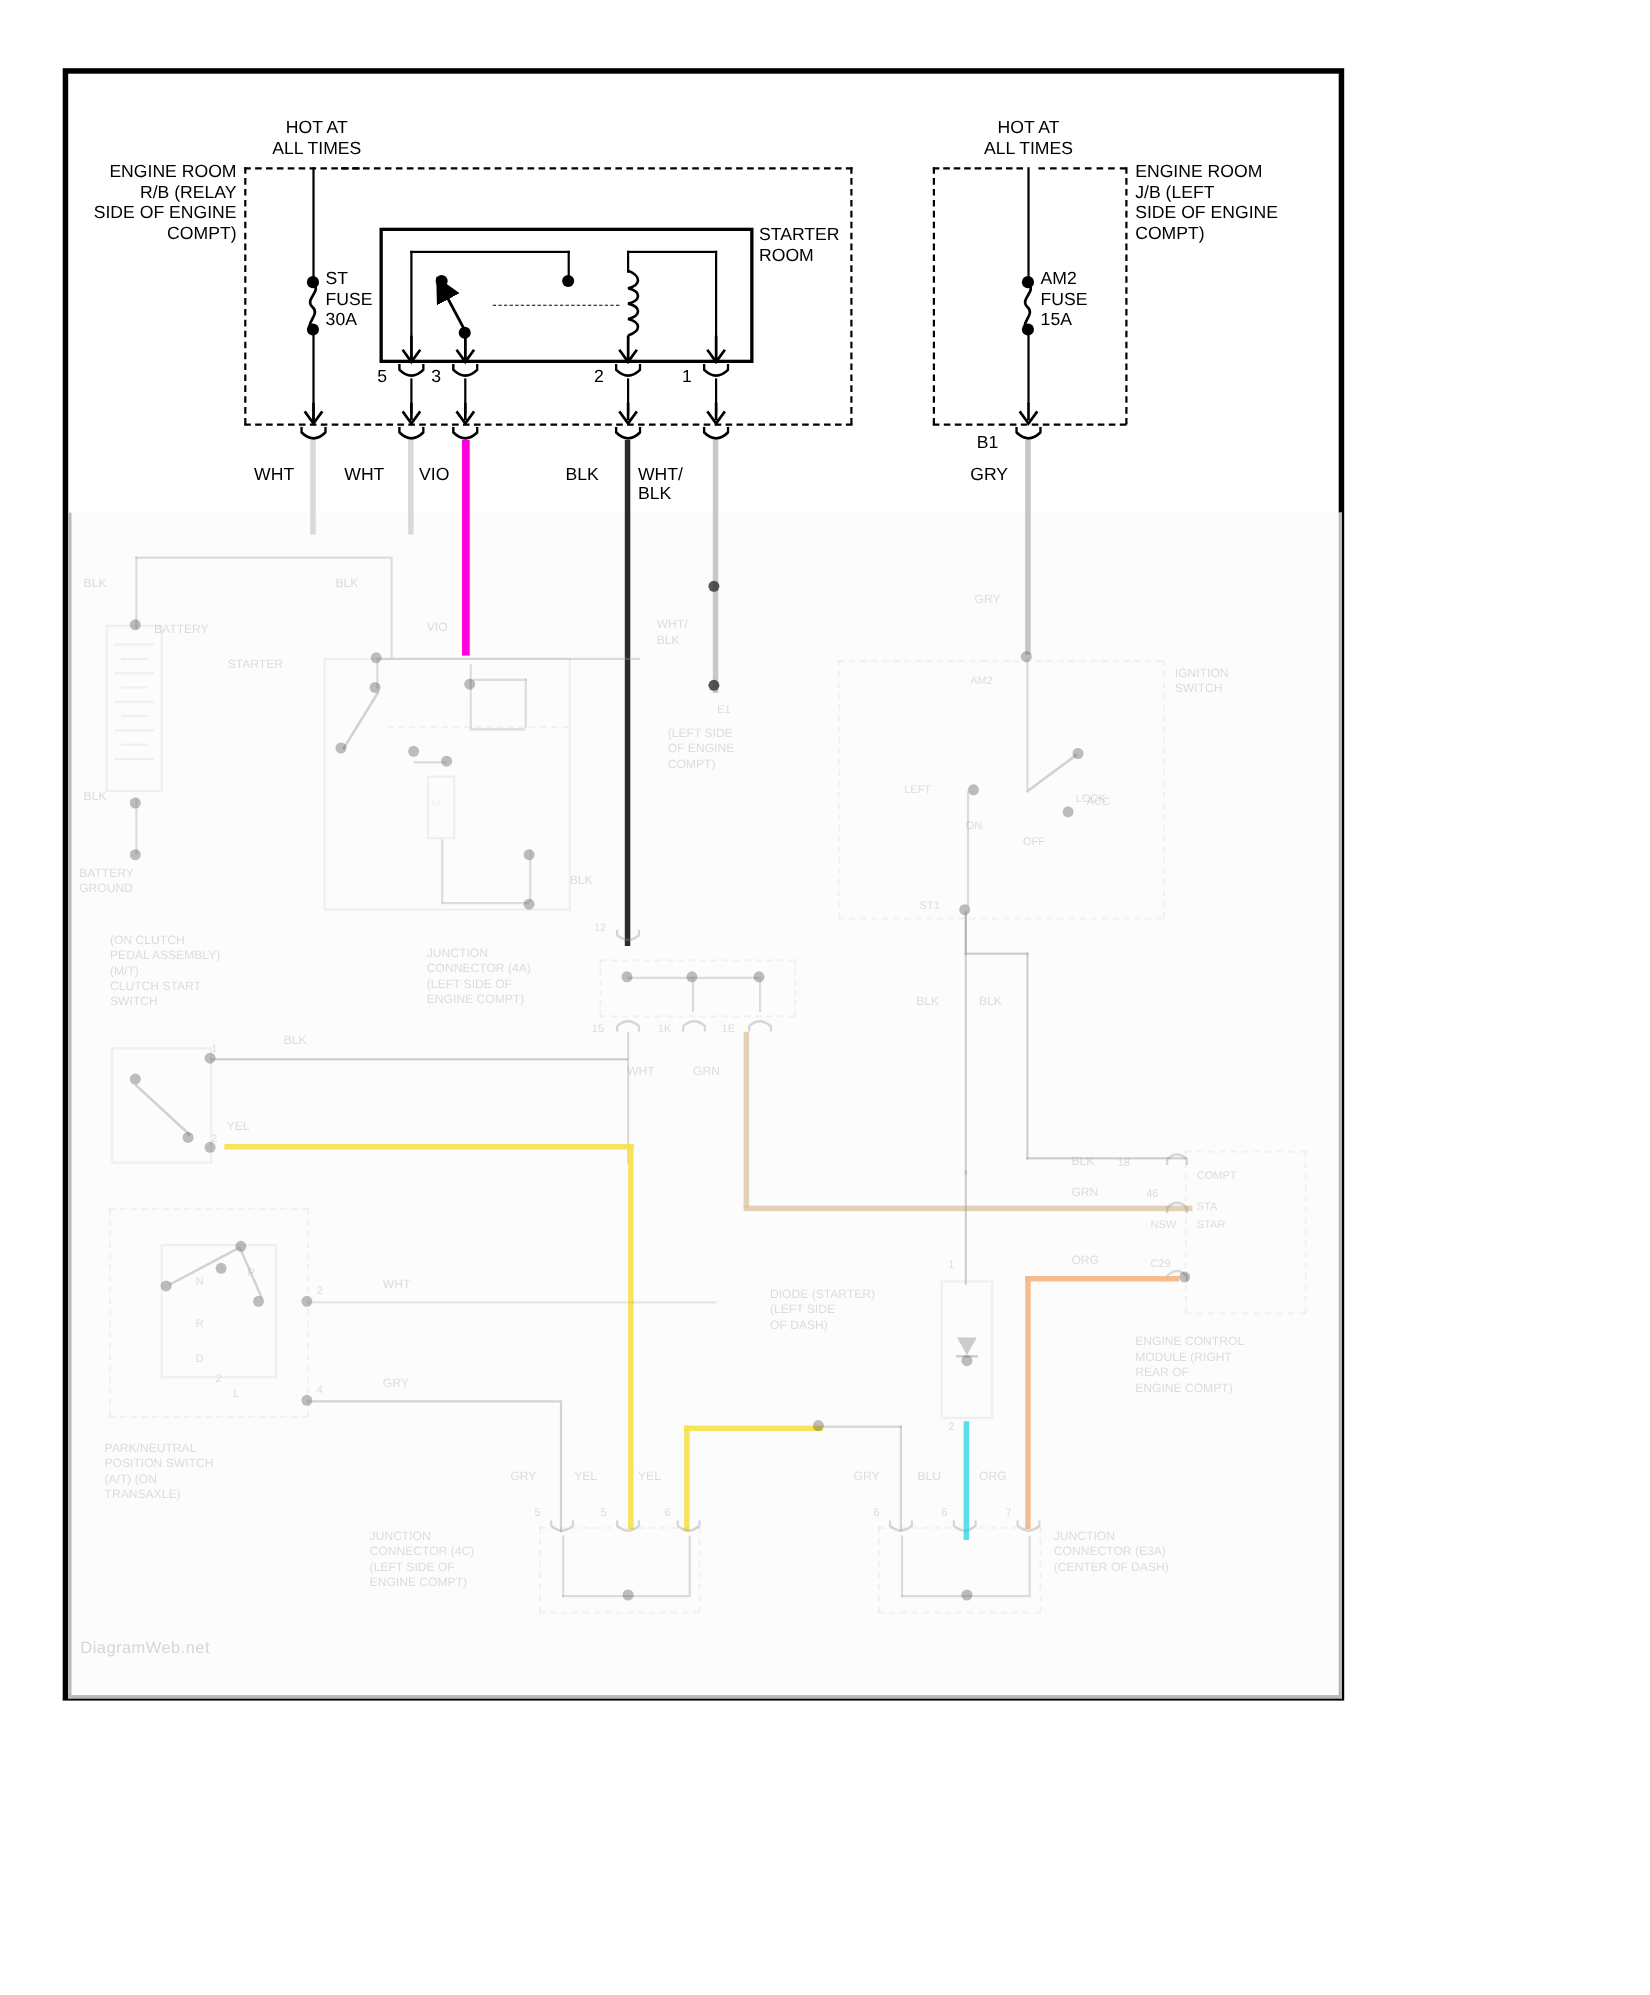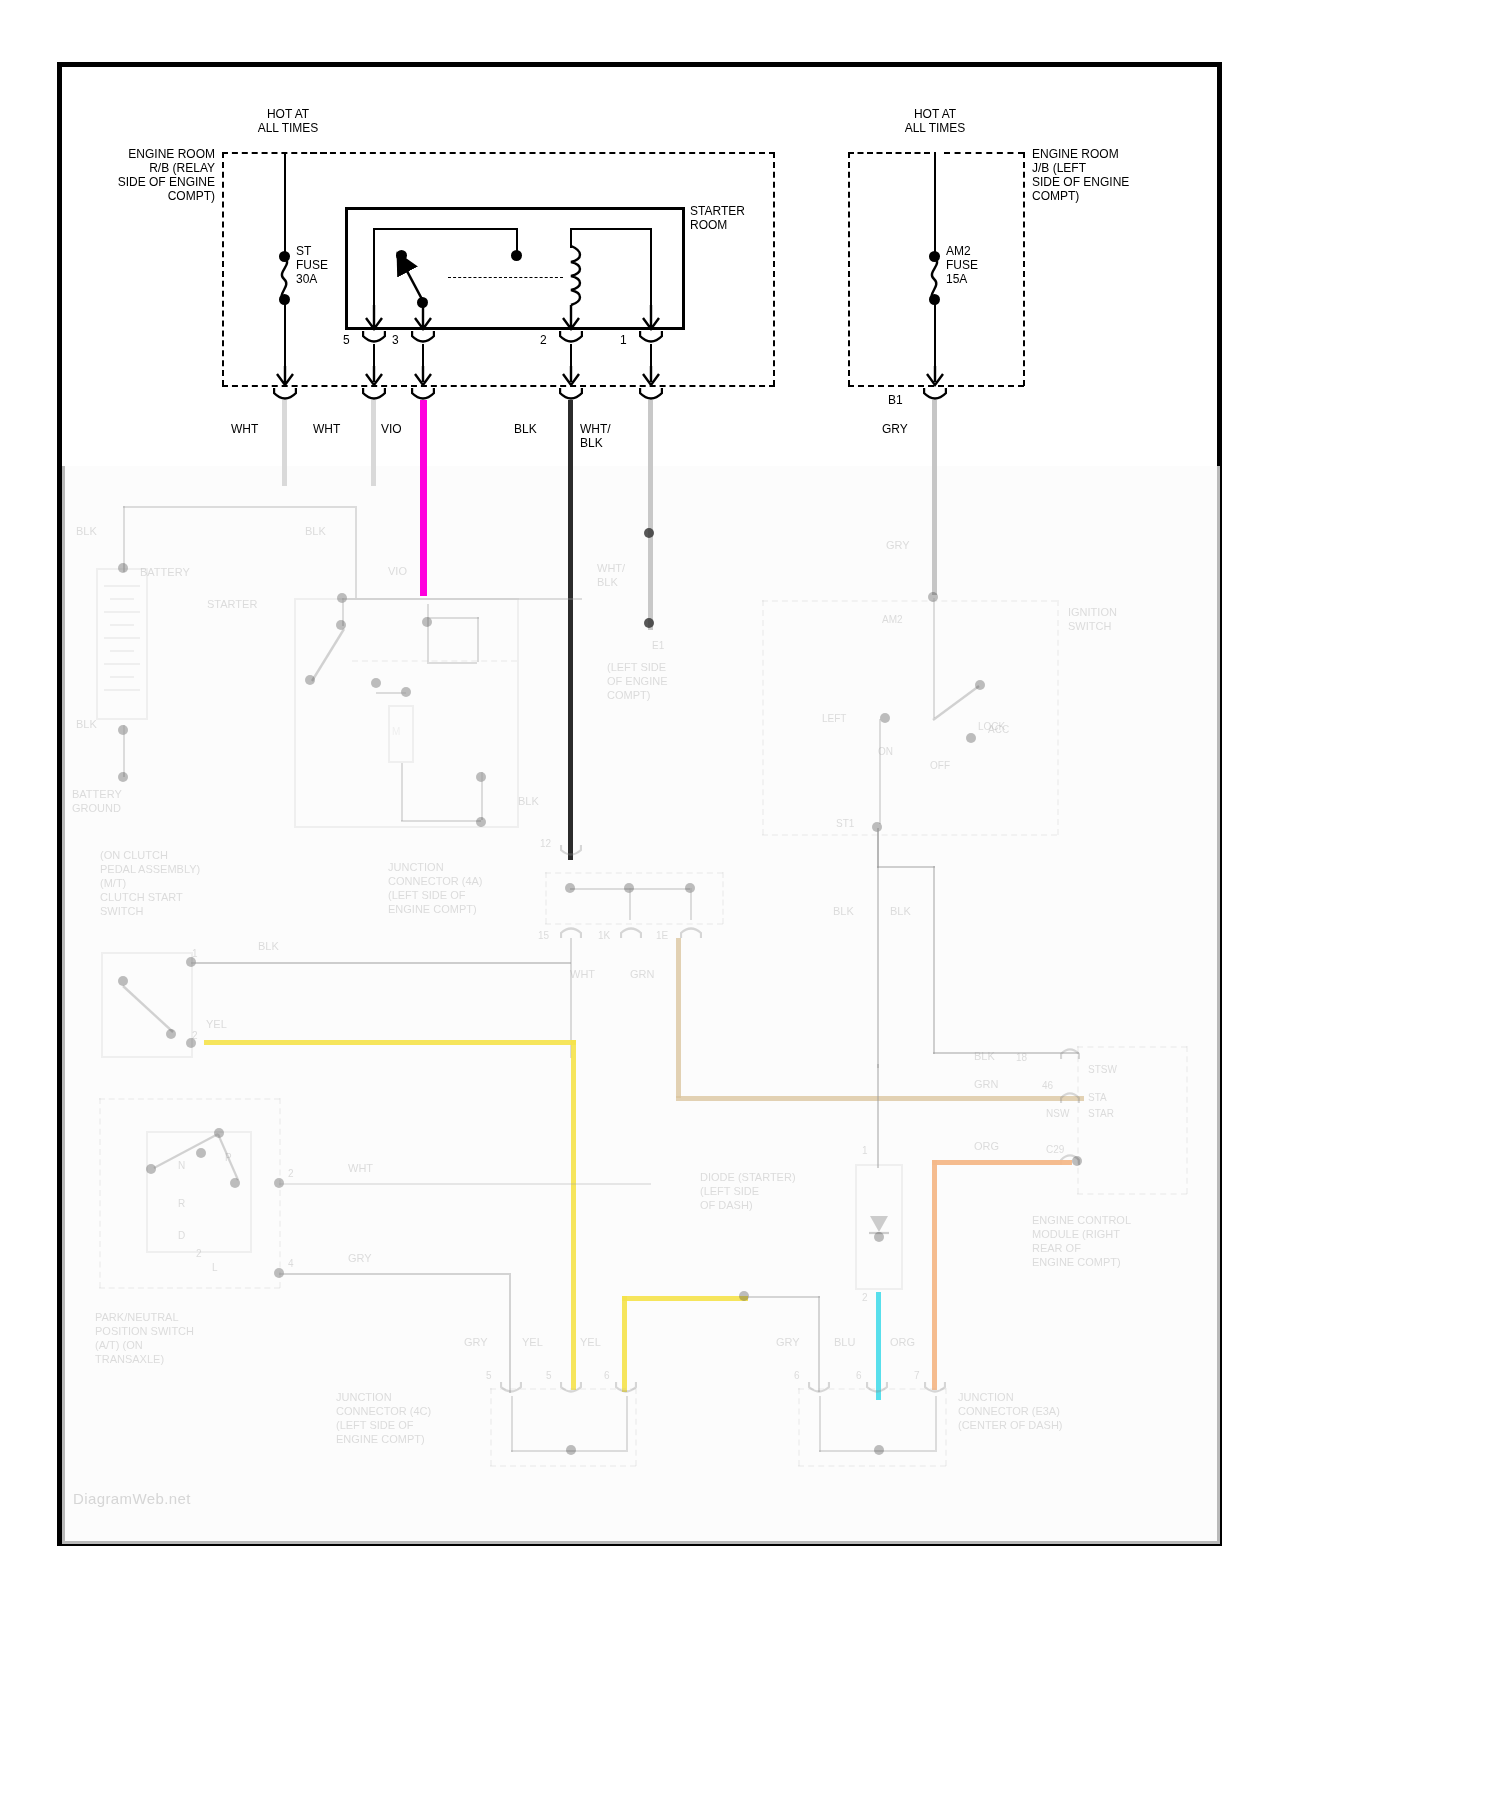--- a/index.html
+++ b/index.html
@@ -8,21 +8,21 @@
   #page{position:relative;width:1500px;height:1814px;background:#ffffff;overflow:hidden;}
 
   
   .frame-outer{position:absolute;left:57px;top:62px;width:1165px;height:1484px;border:5px solid #000;box-sizing:border-box;background:#fff;}
   
   .faded-panel{position:absolute;left:62px;top:466px;width:1158px;height:1078px;background:#fcfcfc;
                border-left:3px solid #b9b9b9;border-right:3px solid #b9b9b9;border-bottom:3px solid #b9b9b9;
                box-sizing:border-box;opacity:1;}
 
   .lbl{position:absolute;font-family:"Liberation Sans",sans-serif;color:#000;white-space:pre;line-height:1.16;}
-  .t20{font-size:12px;}
+  .t20{font-size:16px;}
   .t11{font-size:11px;}
   .t10{font-size:10px;}
   .ctr{text-align:center;}
   .rt{text-align:right;}
 
   
   .h{position:absolute;height:0;border-top:2px solid #000;}
   .v{position:absolute;width:0;border-left:2px solid #000;}
   .dash-h{position:absolute;height:0;border-top:2.5px dashed #000;}
   .dash-v{position:absolute;width:0;border-left:2.5px dashed #000;}
@@ -407,21 +407,21 @@
     <div class="gdot fade2" style="left:874px;top:1232px;"></div>
     <div class="glbl fade2 t10" style="left:862px;top:1292px;">2</div>
     <div class="wv" style="left:876px;top:1292px;height:108px;background:#46dcea;opacity:.9;"></div>
     <div class="glbl fade2 t11" style="left:834px;top:1336px;">BLU</div>
 
     <div class="gdash-h fade3" style="left:1077px;top:1046px;width:110px;"></div>
     <div class="gdash-v fade3" style="left:1077px;top:1046px;height:148px;"></div>
     <div class="gdash-v fade3" style="left:1186px;top:1046px;height:148px;"></div>
     <div class="gdash-h fade3" style="left:1077px;top:1193px;width:110px;"></div>
     <div class="glbl fade2 t11" style="left:1032px;top:1213px;line-height:1.28;">ENGINE CONTROL<br>MODULE (RIGHT<br>REAR OF<br>ENGINE COMPT)</div>
-    <div class="glbl fade2 t10" style="left:1088px;top:1064px;">STSW</div>
+    <div class="glbl fade2 t10" style="left:1088px;top:1064px;">COMPT</div>
     <div class="glbl fade2 t10" style="left:1088px;top:1092px;">STA</div>
     <div class="glbl fade2 t10" style="left:1088px;top:1108px;">STAR</div>
     <div class="glbl fade2 t10" style="left:1046px;top:1108px;">NSW</div>
     <div class="glbl fade2 t10" style="left:1016px;top:1052px;">18</div>
     <div class="glbl fade2 t10" style="left:1042px;top:1080px;">46</div>
     <div class="glbl fade2 t10" style="left:1046px;top:1144px;">C29</div>
     <div class="glbl fade2 t11" style="left:974px;top:1050px;">BLK</div>
     <div class="glbl fade2 t11" style="left:974px;top:1078px;">GRN</div>
     <div class="glbl fade2 t11" style="left:974px;top:1140px;">ORG</div>
     <svg class="fade2" style="position:absolute;left:1060px;top:1046px;" width="20" height="13">

